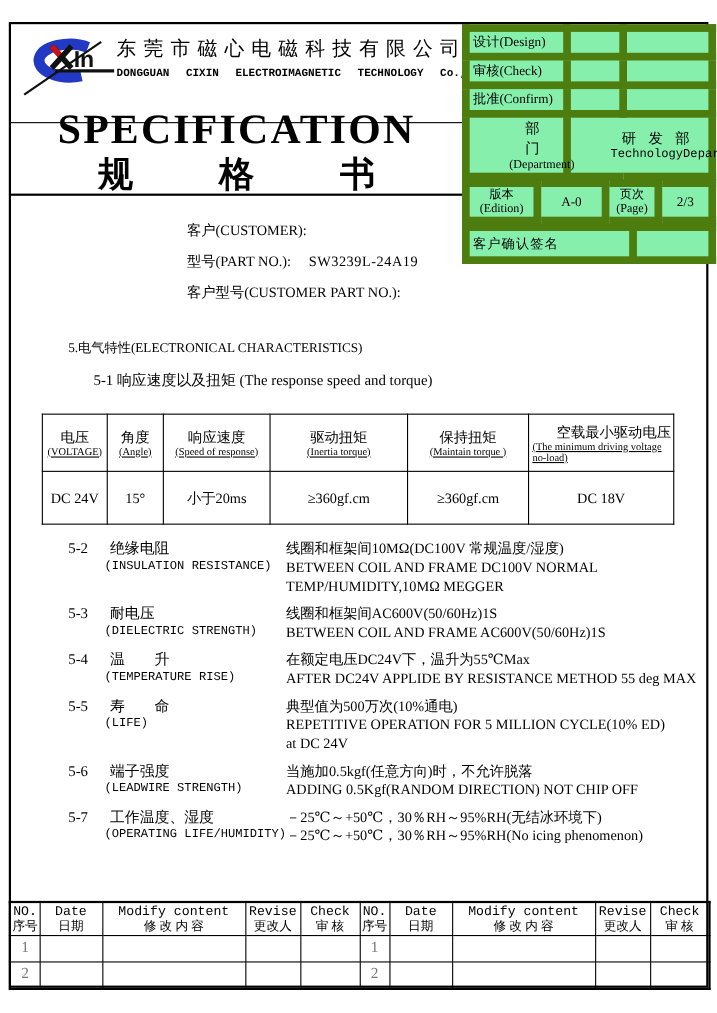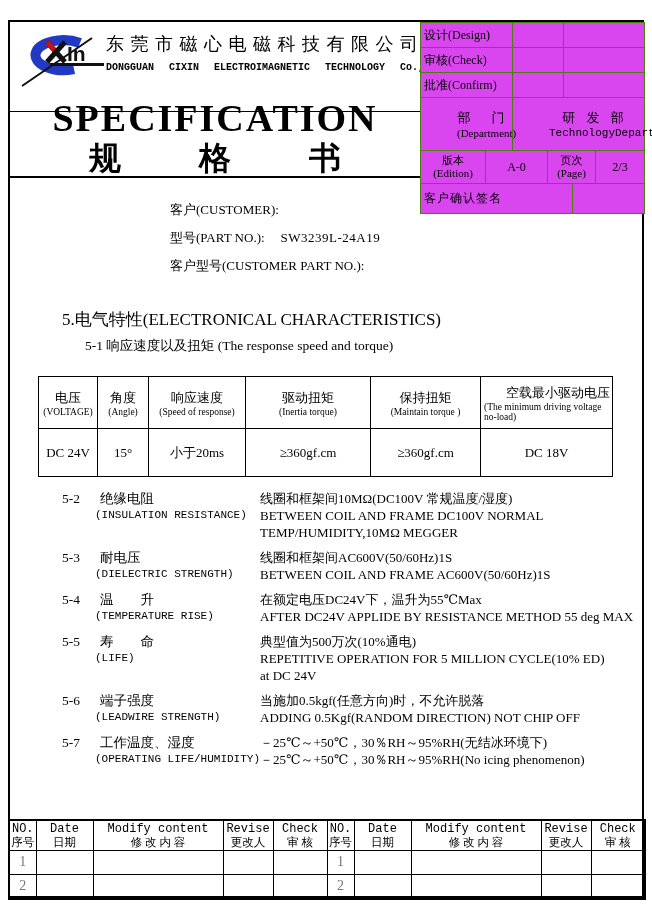--- a/index.html
+++ b/index.html
@@ -19,50 +19,50 @@
   .company-en { font-size:10px; font-weight:bold; word-spacing:9px; white-space:nowrap; margin-top:6px; font-family:"Liberation Mono","DejaVu Sans Mono",monospace; }
 
   .spec-box { position:absolute; left:10px; top:96px; width:410px; height:82px; border-bottom:2px solid #000; text-align:center; }
   .spec-en { font-size:38px; font-weight:bold; letter-spacing:2px; line-height:44px; white-space:nowrap; }
   .spec-cn { font-size:32px; font-weight:bold; line-height:36px; }
   .spec-cn span { letter-spacing:78px; margin-right:-78px; }
 
   
   .approval { position:absolute; left:420px; top:22px; width:224px; }
   .approval table { border-collapse:collapse; table-layout:fixed; width:224px; }
-  .approval td { border:1px solid #4d7c0f; font-size:12px; padding:1px 3px; background:#d946ef; }
+  .approval td { border:7px solid #4d7c0f; font-size:12px; padding:1px 3px; background:#86efac; }
   .approval .t2, .approval .t3 { margin-top:-1px; }
   td.app-label { width:92px; }
   td.app-c1 { width:51px; } td.app-c2 { width:81px; }
   .app-row td { height:25px; }
   .dept-row td { height:53px; text-align:center;padding-left:36px; }
   .dept-cn { font-size:13px; letter-spacing:4px; }
   .dept-en { font-size:11px; letter-spacing:0; }
   .dept-val-en { font-size:11px; font-family:"Liberation Mono","DejaVu Sans Mono",monospace; }
   .ed-row td { height:33px; text-align:center; }
   .ed-l { font-size:11px; line-height:1.15; }
   .ed-v { font-size:13px; }
   .sign-row td { height:30px; }
   .sign-label { font-size:14px; letter-spacing:1px; }
   td.sign-cell-label { width:152px; } td.sign-cell-empty { width:72px; }
 
   
   .customer { position:absolute; left:170px; top:196px; font-size:13px; line-height:28px; }
   .partno-value { margin-left:16px; letter-spacing:0.5px; }
 
   
-  .sec-heading { position:absolute; left:62px; top:308px; font-size:17px; }
+  .sec-heading { position:absolute; left:62px; top:308px; font-size:12px; }
   .sec-sub { position:absolute; left:85px; top:337px; font-size:13.5px;text-align:center; }
 
   .spec-table { position:absolute; left:38px; top:376px; }
   .spec-table table { border-collapse:collapse; table-layout:fixed; width:574px;border-radius:17px; }
   .spec-table td { border:1px solid #000; text-align:center; vertical-align:middle; padding:1px 2px; }
   .spec-table .hdr td { height:52px; }
   .spec-table .hcn { font-size:13px; }
-  .spec-table .hen { font-size:9.5px; white-space:nowrap; }
+  .spec-table .hen { font-size:9.5px; white-space:nowrap;text-decoration:underline; }
   .spec-table td.hlast .hen { white-space:normal; text-align:left; padding-left:1px; }
   .spec-table td.hlast .hcn { text-align:right; padding-left:1px; }
   .spec-table .datarow td { height:48px; font-size:13px; white-space:nowrap; }
 
   
   .items { position:absolute; left:62px; top:490px; width:556px; }
   .item { display:grid; grid-template-columns:198px 1fr; margin-bottom:8px; }
   .item .l1 { font-size:13.5px; line-height:17px; white-space:nowrap; }
   .item .l1 .no { margin-right:20px; }
   .item .l2 { font-size:11.5px; line-height:17px; padding-left:33px; white-space:nowrap; font-family:"Liberation Mono","DejaVu Sans Mono",monospace; font-size:11px; }

